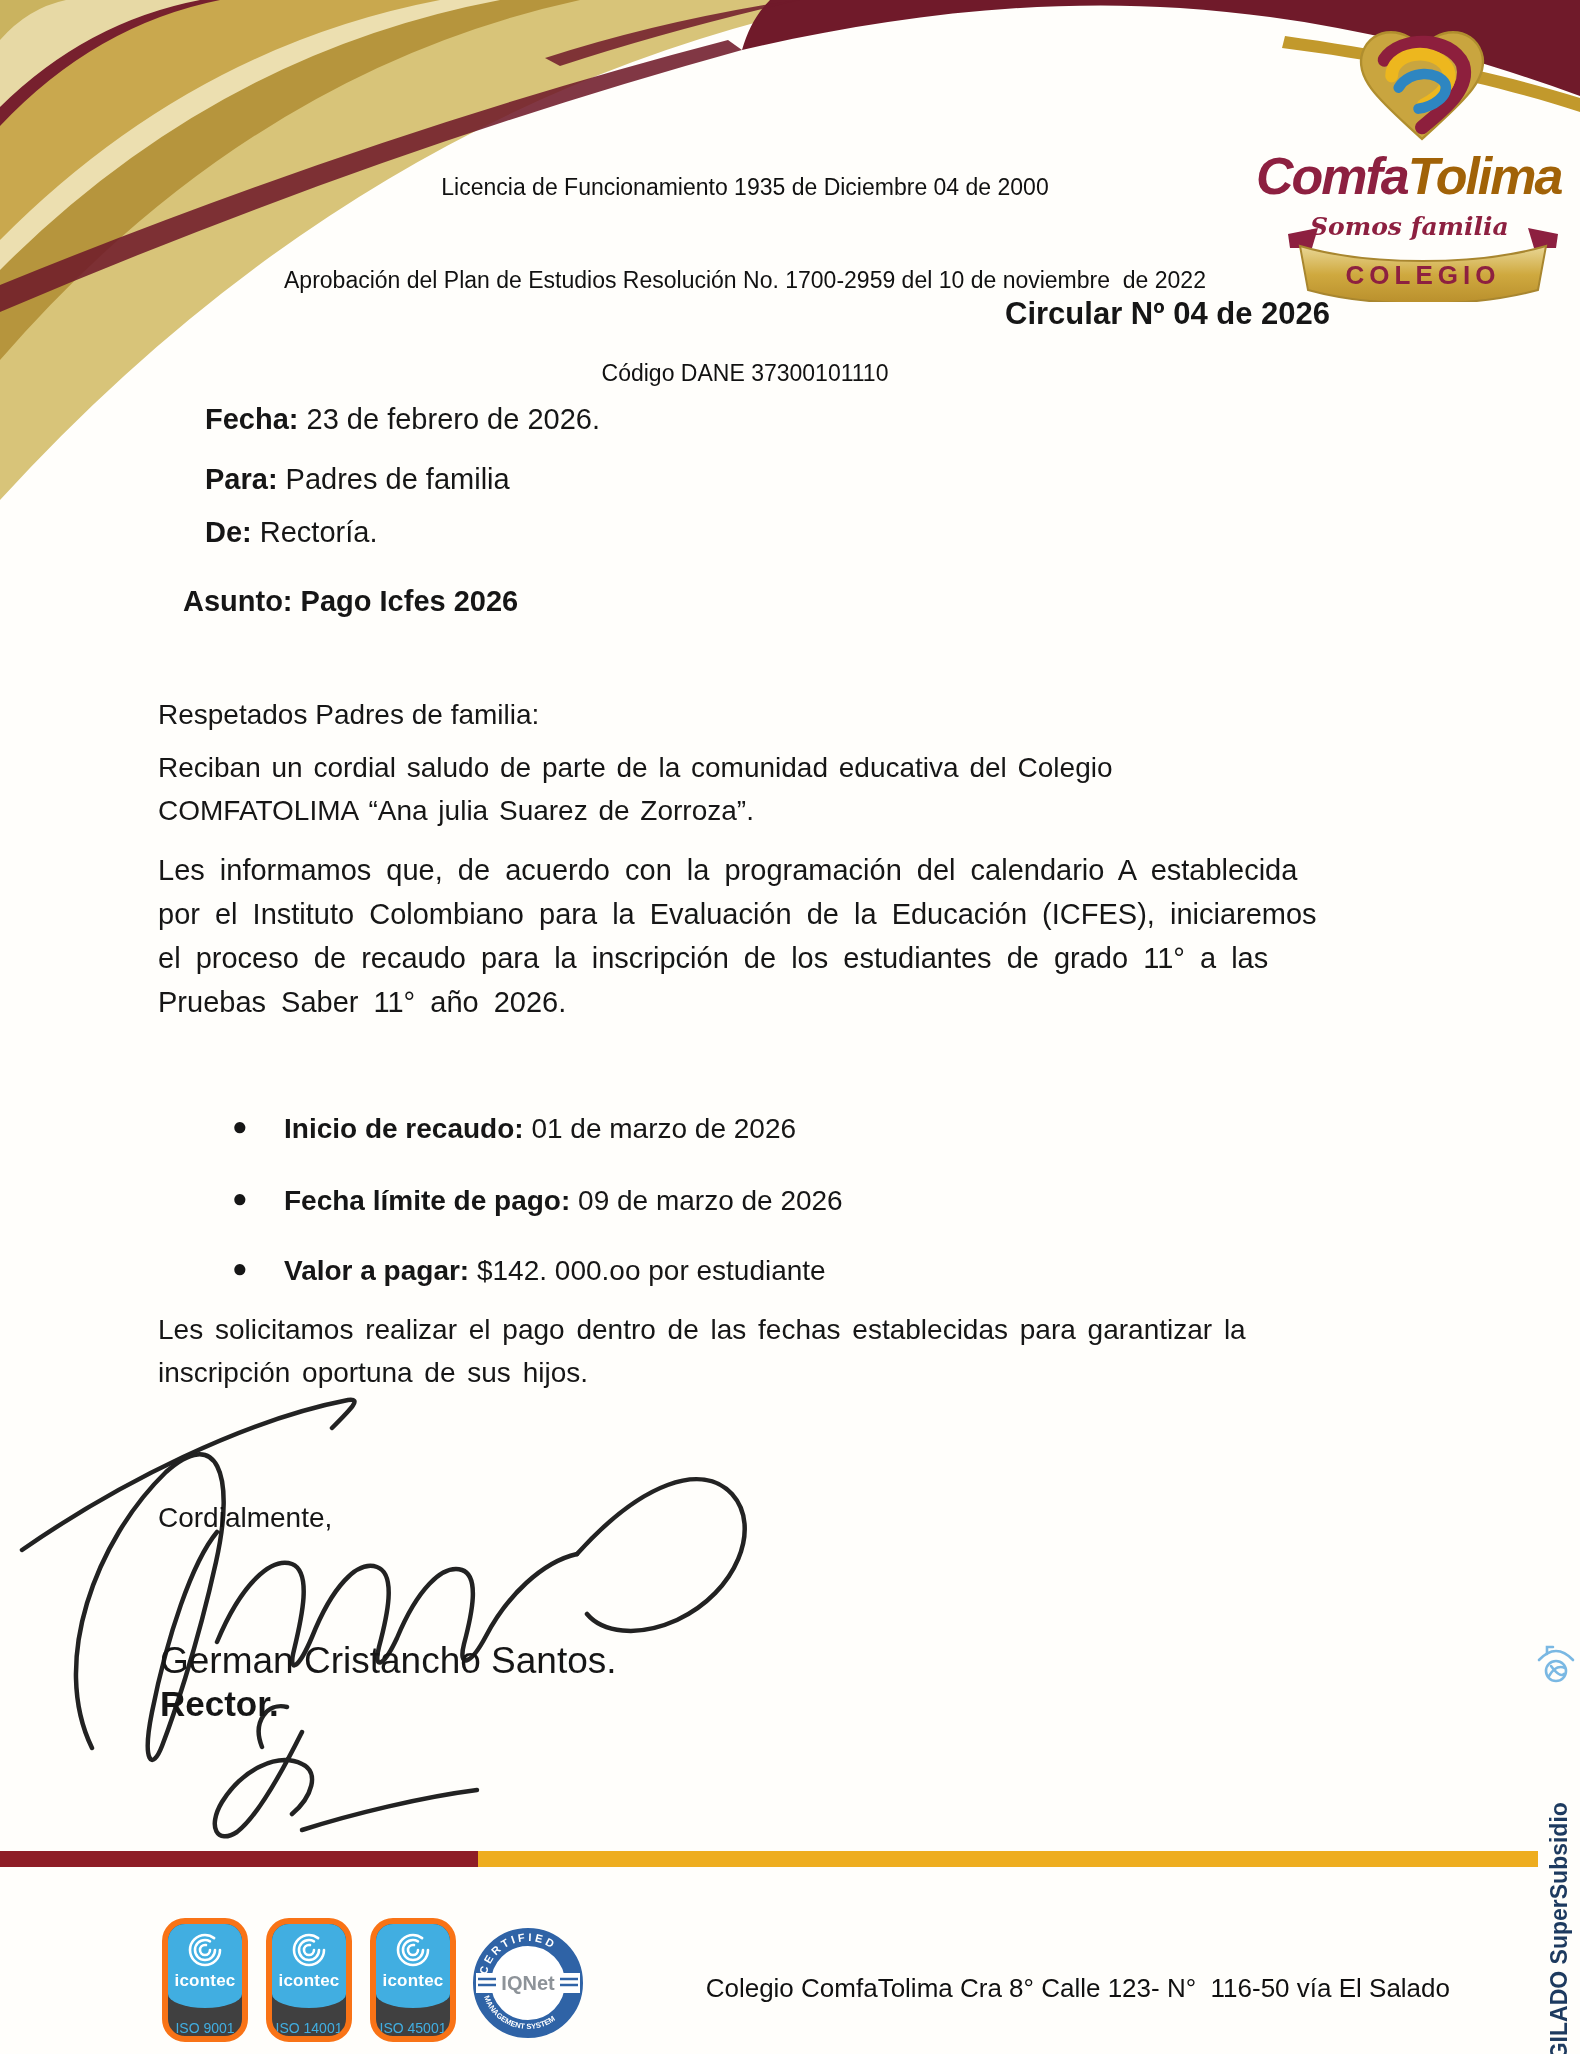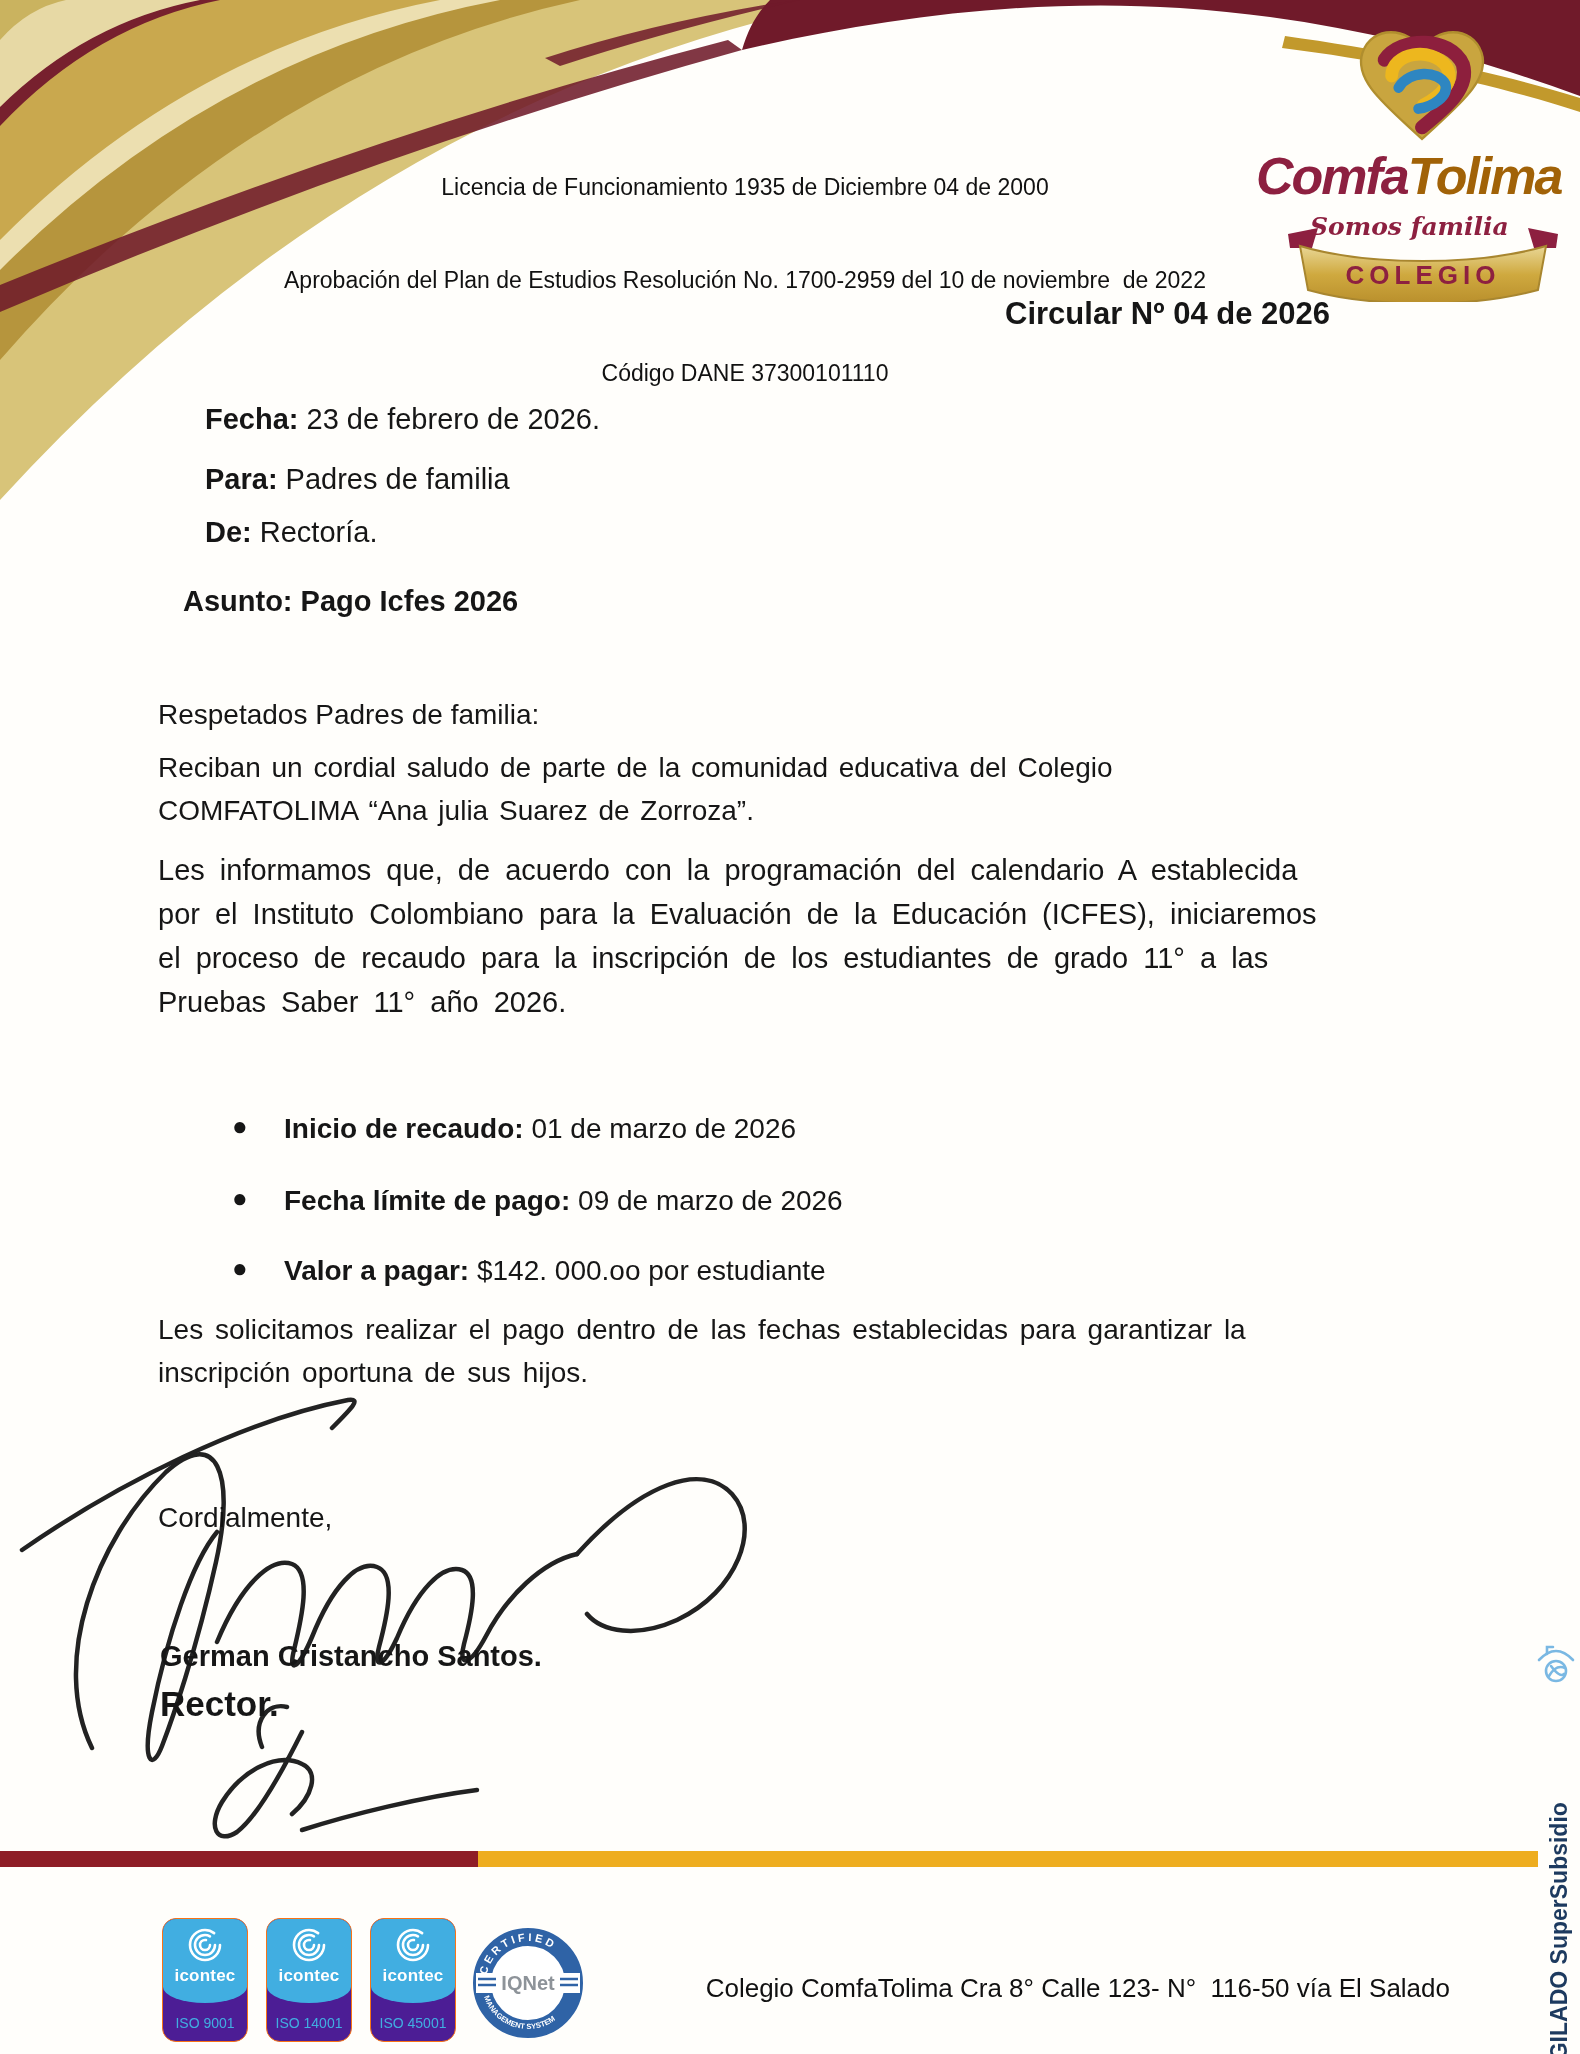--- a/index.html
+++ b/index.html
@@ -16,28 +16,28 @@
   .logo-word .tolima{color:#a16207;}
   .logo-tag{left:1310px;top:212px;width:230px;text-align:left;font-family:"DejaVu Serif",serif;font-style:italic;font-weight:bold;font-size:25px;color:#8d2040;}
   
   .title{left:160px;top:296px;width:1170px;text-align:right;font-size:31px;font-weight:bold;}
   .meta{font-size:29px;}
   .meta b{font-weight:bold;}
   .bodytxt{font-size:28px;line-height:43px;white-space:pre;}
   .bullet{left:232px;font-size:28px;}
   .bullet .dot{position:absolute;left:0;top:-2px;font-size:26px;}
   .bullet .txt{position:absolute;left:52px;top:0;white-space:nowrap;}
-  .signname{left:160px;top:1640px;font-size:29px;font-weight:bold;}
+  .signname{left:160px;top:1640px;font-size:37px;font-weight:normal;}
   .signtitle{left:160px;top:1684px;font-size:35px;font-weight:bold;}
   
   .bar{top:1851px;height:16px;}
   .bar.maroon{left:0;width:478px;background:#8e1d26;}
   .bar.gold{left:478px;width:1060px;background:#eead1f;}
   .ftext{right:130px;top:1906px;width:900px;text-align:right;font-size:26px;line-height:33px;color:#101010;white-space:pre-wrap;}
-  .badge{top:1918px;width:86px;height:124px;border:1px solid #f97316;border-radius:14px;background:#4c1d95;box-sizing:border-box;overflow:hidden;}
+  .badge{top:1918px;width:86px;height:124px;border:6px solid #f97316;border-radius:23px;background:#404040;box-sizing:border-box;overflow:hidden;}
   .badge .top{height:78px;background:#41aee1;border-radius:9px 9px 42px 42px/9px 9px 16px 16px;display:flex;flex-direction:column;align-items:center;justify-content:flex-start;padding-top:6px;}
   .badge .bname{color:#fff;font-size:17px;font-weight:bold;letter-spacing:.2px;margin-top:1px;}
   .badge .iso{text-align:center;color:#41aee1;font-size:14px;font-weight:normal;margin-top:12px;}
   
   .vigilado{left:1383px;top:1885px;width:360px;height:34px;transform:rotate(-90deg);transform-origin:center;font-size:23px;color:#1d3a5f;white-space:nowrap;}
   .vigilado .w1{font-weight:bold;}
   .vigilado .w2{font-weight:800;}
 </style>
 </head>
 <body>

